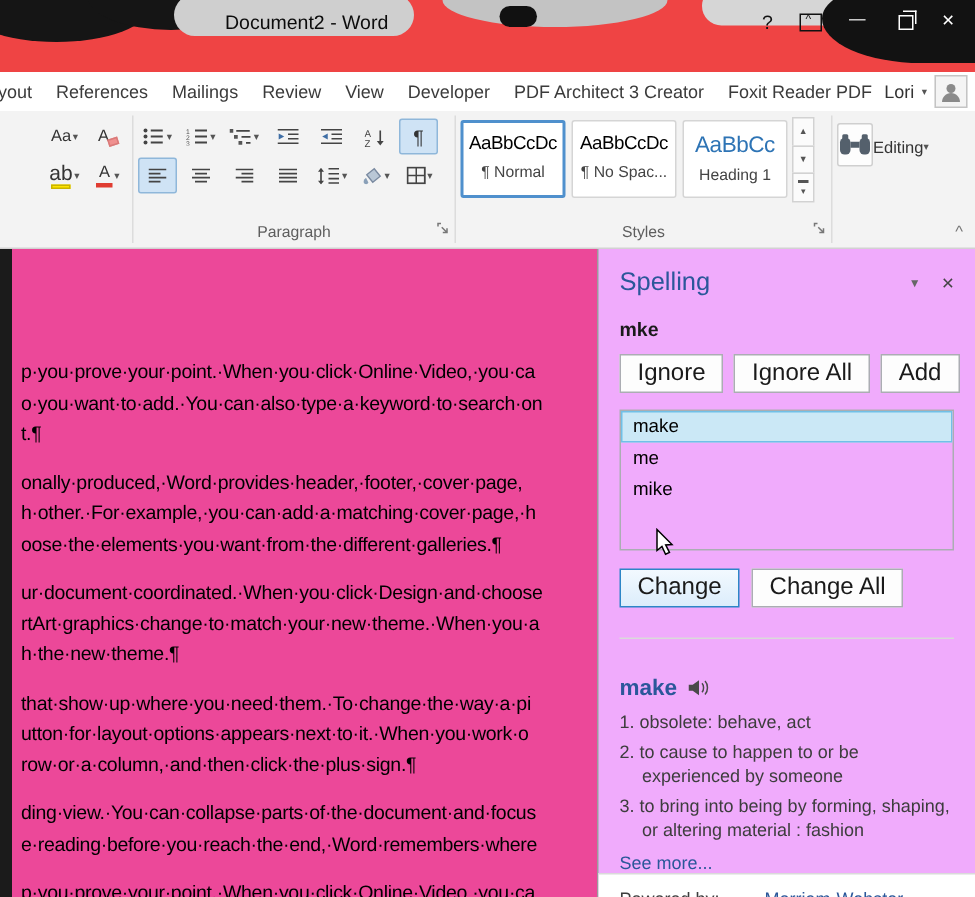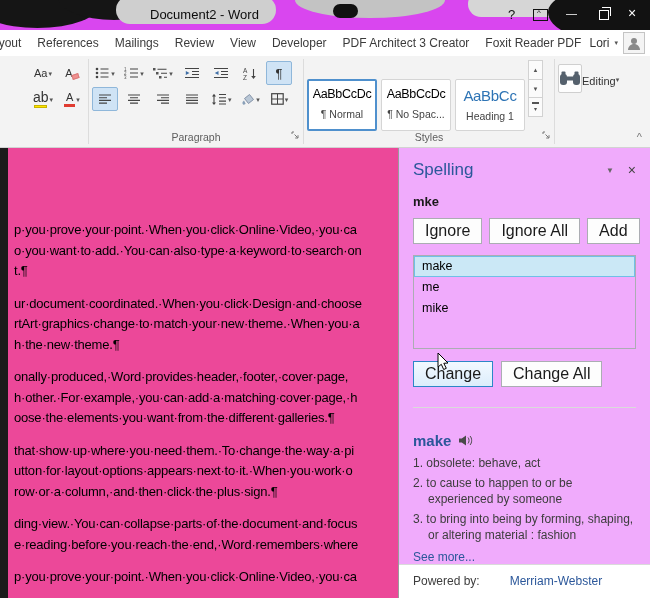--- a/index.html
+++ b/index.html
@@ -1,20 +1,20 @@
 <!DOCTYPE html>
 <html><head>
 <meta charset="utf-8">
 <style>
   html,body{margin:0;padding:0;background:#fff;}
   .app{position:relative;width:650px;height:598px;overflow:hidden;background:#fff;
        font-family:"Liberation Sans",sans-serif;-webkit-font-smoothing:antialiased;}
 
   
-  .titlebar{position:relative;height:30px;background:#d946ef;overflow:hidden;}
+  .titlebar{position:relative;height:48px;background:#ef4444;overflow:hidden;}
   .blob{position:absolute;background:#151515;}
   .blob-a{left:-25px;top:-20px;width:125px;height:48px;border-radius:50%;}
   .blob-b{left:58px;top:-26px;width:112px;height:46px;border-radius:50%;}
   .cloud{position:absolute;background:#cfcfcf;}
   .cloud-c{left:116px;top:-4px;width:160px;height:28px;border-radius:14px;}
   .cloud-e{left:295px;top:-18px;width:150px;height:36px;border-radius:50%;background:#c3c3c3;}
   .blob-d{left:333px;top:4px;width:25px;height:14px;border-radius:7px;background:#111;}
   .cloud-g{left:468px;top:-9px;width:95px;height:26px;border-radius:13px;background:#d6d6d6;}
   .blob-f{left:548px;top:-12px;width:120px;height:54px;border-radius:45% 0 0 55%;background:#121212;}
   .tb-title{position:absolute;left:150px;top:7px;font-size:13px;color:#0c0c0c;z-index:3;}
@@ -50,21 +50,21 @@
   .caret{font-size:7px;color:#555;line-height:1;}
   .glyph-sm{font-size:11px;color:#333;line-height:1;}
   .pilcrow-glyph{font-size:13px;color:#333;line-height:1;}
   .stackletter{display:flex;flex-direction:column;align-items:center;gap:1px;}
   .bar-yellow{width:13px;height:3px;background:#ffe400;border:1px solid #c9b400;box-sizing:border-box;}
   .bar-red{width:11px;height:3px;background:#e03c31;}
   .eraser{width:7px;height:5px;background:#f0908f;transform:rotate(-18deg);margin-left:-2px;margin-top:7px;border:1px solid #d97a79;box-sizing:border-box;}
   .launcher{position:absolute;right:3px;bottom:3px;}
 
   
-  .styles-gallery{display:flex;gap:4px;padding-top:2px;align-items:flex-end;}
+  .styles-gallery{display:flex;gap:4px;padding-top:2px;}
   .style-box{width:70px;height:52px;background:#fff;border:1px solid #d5d5d5;border-radius:2px;
              text-align:center;padding-top:8px;box-sizing:border-box;cursor:default;}
   .style-box.selected{border:2px solid #4f90cd;padding-top:7px;}
   .style-preview{font-size:12.5px;color:#000;letter-spacing:-0.3px;line-height:1;}
   .styles-gallery > .style-box:last-of-type .style-preview{color:#2e74b5;font-size:15px;}
   .style-name{font-size:10.5px;color:#444;margin-top:7px;}
   .scol{display:flex;flex-direction:column;width:15px;margin-left:3px;height:56px;}
   .sbtn{flex:1;border:1px solid #d2d2d2;background:#fbfbfb;display:flex;flex-direction:column;
         align-items:center;justify-content:center;font-size:6px;color:#555;margin-bottom:-1px;cursor:default;}
   .morebar{width:7px;height:2px;background:#555;margin-bottom:1px;}
@@ -361,26 +361,26 @@
   </div>
 
   <div class="content">
     <div class="edge"></div>
 
     <div class="doc">
 
     <div class="para">p·you·prove·your·point.·When·you·click·Online·Video,·you·ca
 o·you·want·to·add.·You·can·also·type·a·keyword·to·search·on
 t.¶</div>
+        <div class="para">onally·produced,·Word·provides·header,·footer,·cover·page,
+h·other.·For·example,·you·can·add·a·matching·cover·page,·h
+oose·the·elements·you·want·from·the·different·galleries.¶</div>
         <div class="para">ur·document·coordinated.·When·you·click·Design·and·choose
 rtArt·graphics·change·to·match·your·new·theme.·When·you·a
 h·the·new·theme.¶</div>
-        <div class="para">onally·produced,·Word·provides·header,·footer,·cover·page,
-h·other.·For·example,·you·can·add·a·matching·cover·page,·h
-oose·the·elements·you·want·from·the·different·galleries.¶</div>
         <div class="para">that·show·up·where·you·need·them.·To·change·the·way·a·pi
 utton·for·layout·options·appears·next·to·it.·When·you·work·o
 row·or·a·column,·and·then·click·the·plus·sign.¶</div>
         <div class="para">ding·view.·You·can·collapse·parts·of·the·document·and·focus
 e·reading·before·you·reach·the·end,·Word·remembers·where</div>
         <div class="para">p·you·prove·your·point.·When·you·click·Online·Video,·you·ca</div>
       </div>
 
     <div class="pane">
       <div class="pane-header">

